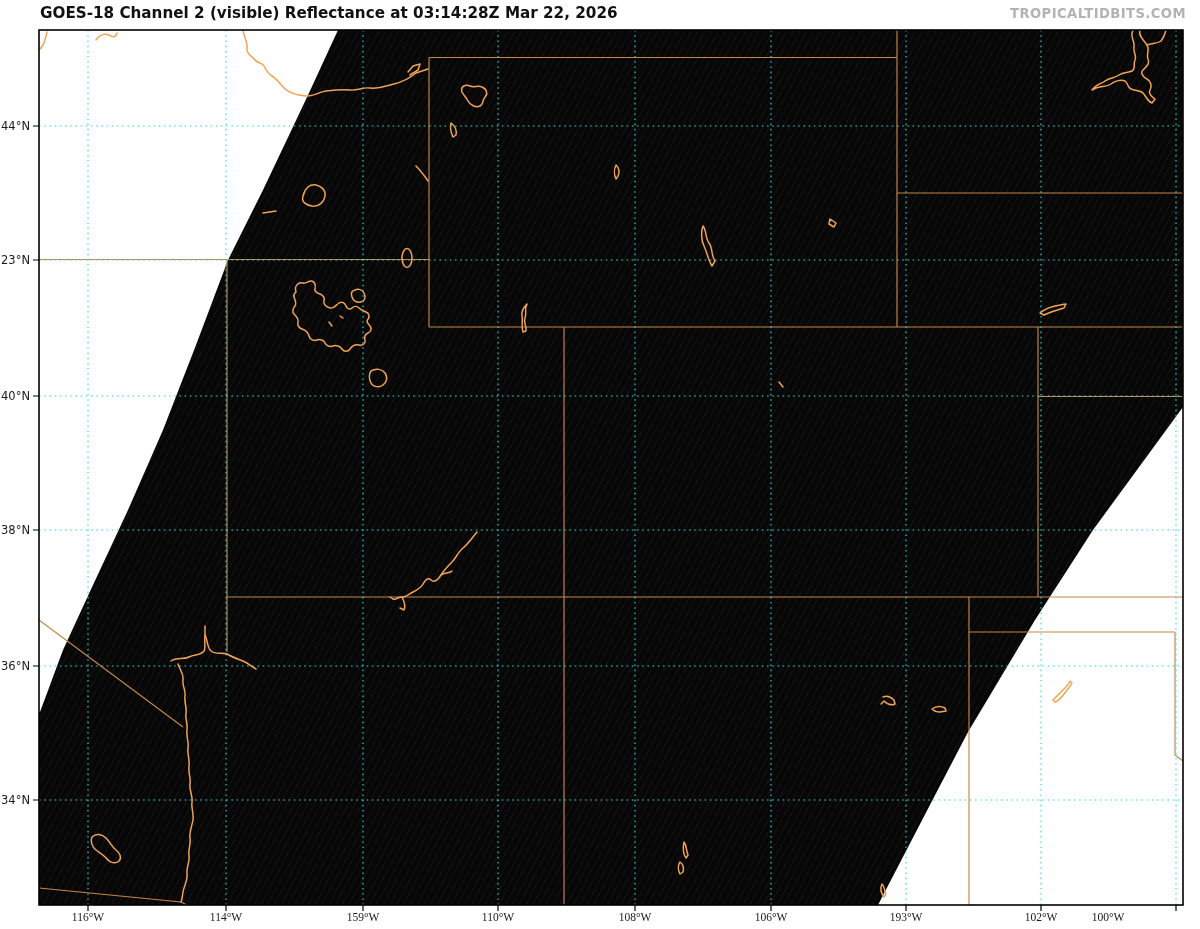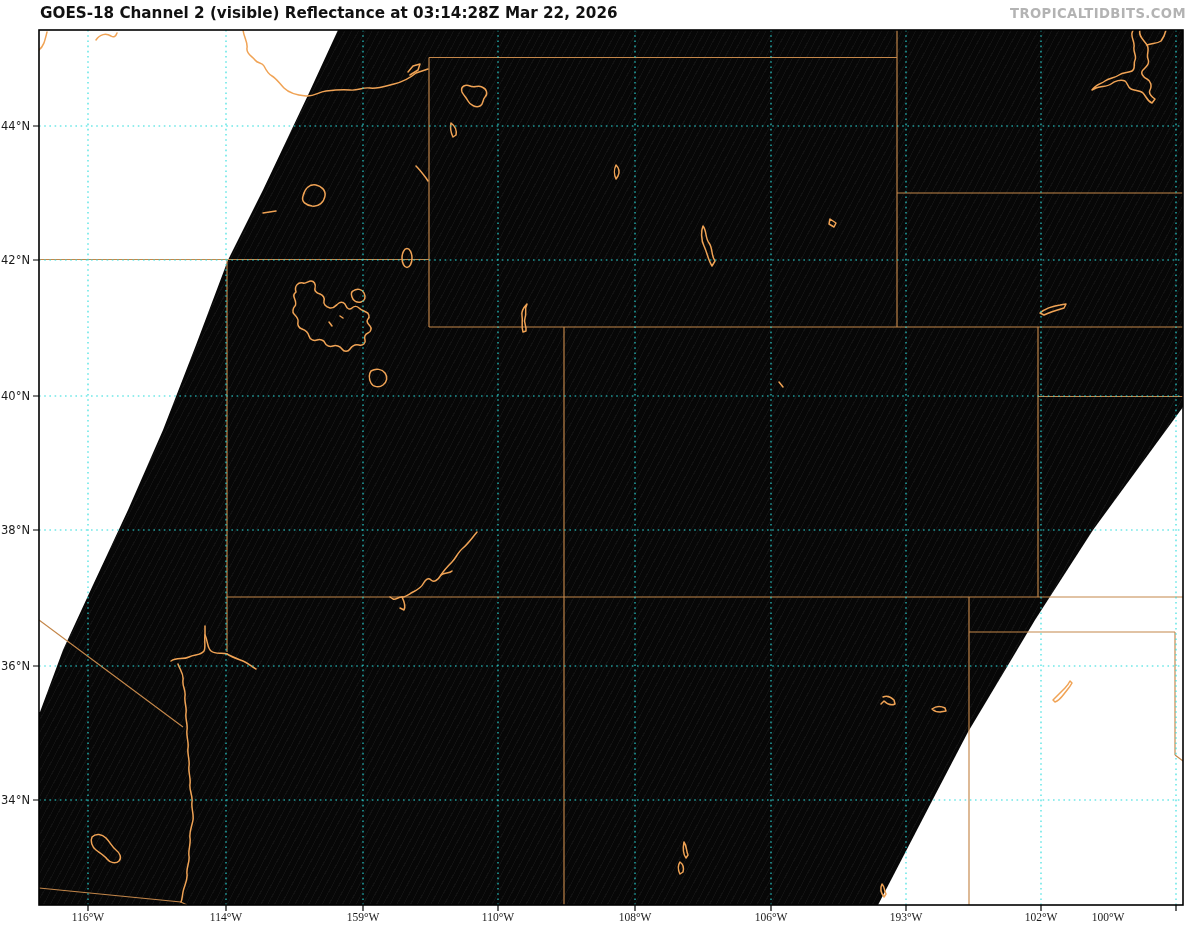--- a/index.html
+++ b/index.html
@@ -165,19 +165,19 @@
   <span class="xt" style="left:226px">114°W</span>
   <span class="xt" style="left:363px">159°W</span>
   <span class="xt" style="left:498px">110°W</span>
   <span class="xt" style="left:635px">108°W</span>
   <span class="xt" style="left:771px">106°W</span>
   <span class="xt" style="left:906px">193°W</span>
   <span class="xt" style="left:1041px">102°W</span>
   <span class="xt" style="left:1108px">100°W</span>
 
   <span class="yt" style="top:126px">44°N</span>
-  <span class="yt" style="top:260px">42°N</span>
+  <span class="yt" style="top:260px">23°N</span>
   <span class="yt" style="top:396px">40°N</span>
   <span class="yt" style="top:530px">38°N</span>
   <span class="yt" style="top:666px">36°N</span>
   <span class="yt" style="top:800px">34°N</span>
 
 </div>
 
 </body></html>

